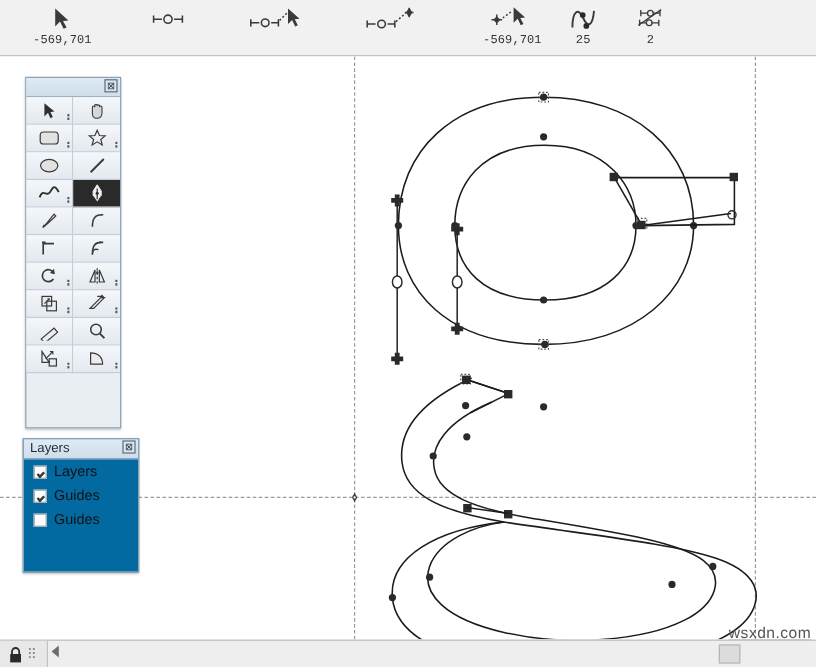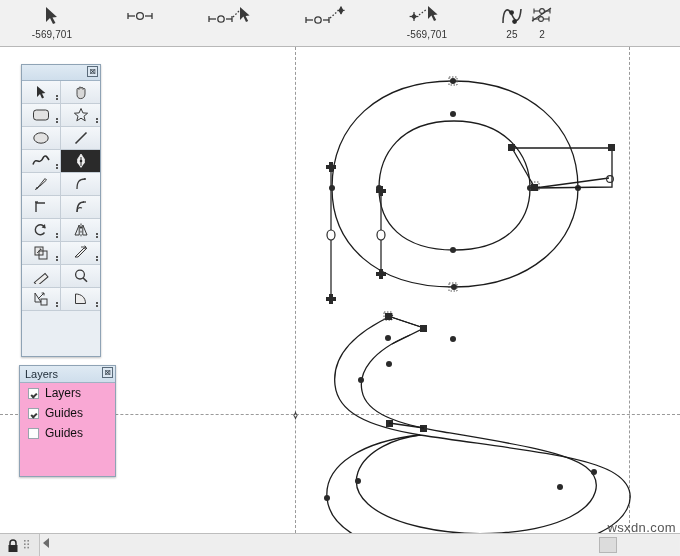--- a/index.html
+++ b/index.html
@@ -9,20 +9,21 @@
     font-family:"Liberation Sans","DejaVu Sans",sans-serif;
     font-size:11px;color:#222;
     position:relative;
   }
   
   #toolbar{
     position:absolute;left:0;top:0;width:680px;height:47px;
     background:#f1f1f1;
     border-bottom:1px solid #b8b8b8;
     box-sizing:border-box;
+    font-family:Liberation Mono, monospace;
   }
   .tbitem{position:absolute;top:0;height:46px;text-align:center;}
   .tbicon{height:26px;display:block;position:relative;margin-top:3px;}
   .tblabel{font-size:10px;color:#333;display:block;line-height:11px;letter-spacing:0.1px;}
   
   #canvas{
     position:absolute;left:0;top:47px;width:680px;height:486px;
     background:#ffffff;overflow:hidden;
   }
   .vguide{position:absolute;top:0;width:0;height:486px;
@@ -57,21 +58,21 @@
     position:relative;cursor:pointer;
   }
   .tool:nth-child(2n){border-right:none;}
   .tool.sel{background:#2a2a2a;}
   .tool .sub{
     position:absolute;right:2px;bottom:1px;width:2px;height:7px;
   }
   
   #layers{
     position:absolute;left:19px;top:365px;width:97px;height:112px;
-    background:#f9a8d4;border:1px solid #8fa3b5;box-sizing:border-box;
+    background:#0369a1;border:1px solid #8fa3b5;box-sizing:border-box;
     box-shadow:0 1px 2px rgba(0,0,0,.25);
   }
   #layers-title{
     height:16px;background:linear-gradient(#dfeaf3,#cfdeec);
     border-bottom:1px solid #9fb2c4;position:relative;
     font-size:11px;line-height:16px;padding-left:5px;color:#1d2a35;
   }
   .layerrow{
     height:20px;display:flex;align-items:center;padding-left:8px;
     font-size:12px;color:#111;cursor:pointer;
@@ -194,21 +195,21 @@
           <line x1="17.6" y1="13.5" x2="26.4" y2="13.5"></line>
           <line x1="22" y1="9.1" x2="22" y2="17.9"></line>
           <path d="M27 12 L35 6" stroke-dasharray="1.6,1.8"></path>
         </g>
         <path d="M36 3 L36 16 L39.4 12.6 L42 18 L44.2 17 L41.6 12 L45.6 11.6 Z" fill="#3a3a3a"></path>
       </svg>
     </span>
     <span class="tblabel">-569,701</span>
   </div>
 
-  <div class="tbitem" style="left:490px;width:44px;">
+  <div class="tbitem" style="left:464px;width:44px;">
     <span class="tbicon">
       <svg width="44" height="26" viewBox="0 0 44 26">
         <path d="M13 20 C13 6, 18 3, 22 12 C26 21, 30 18, 31 6" stroke="#3a3a3a" stroke-width="1.6" fill="none"></path>
         <circle cx="21.6" cy="9.6" r="2.4" fill="#2a2a2a"></circle>
         <circle cx="24.6" cy="18.6" r="2.4" fill="#2a2a2a"></circle>
       </svg>
     </span>
     <span class="tblabel">25</span>
   </div>
 

